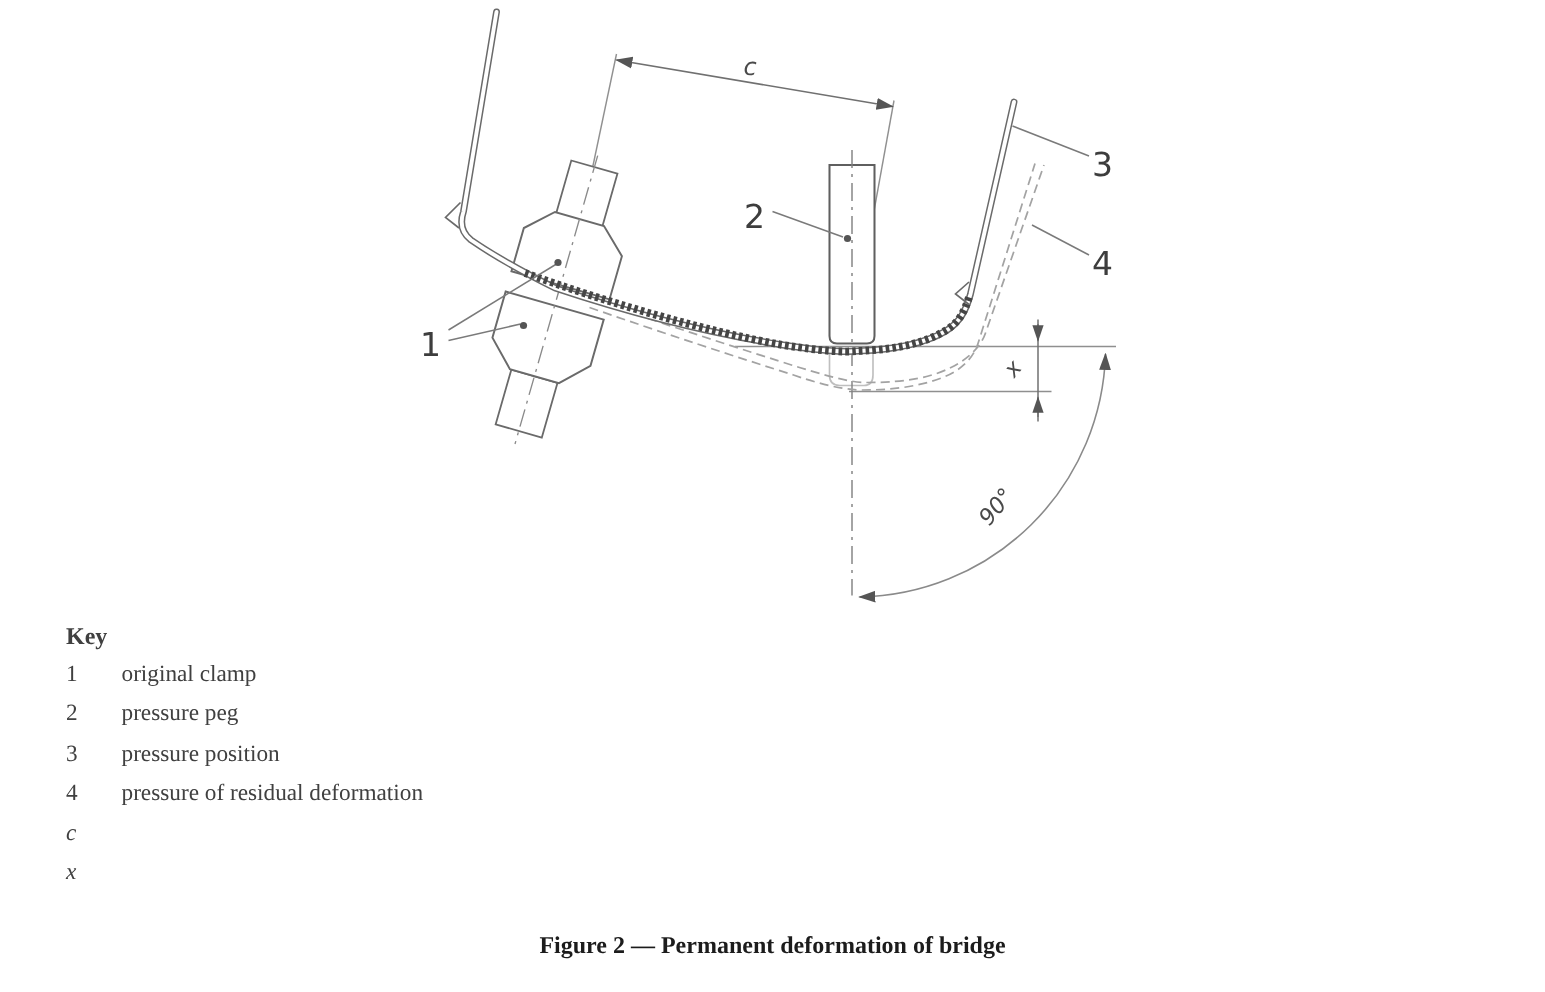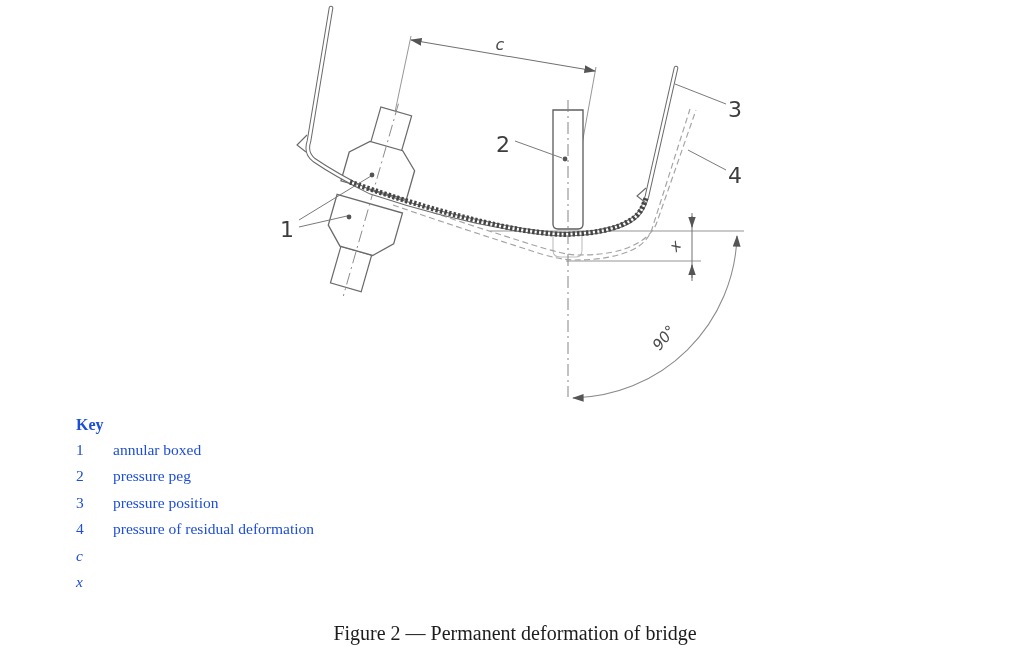--- a/index.html
+++ b/index.html
@@ -15,36 +15,36 @@
   .tlabel{
     font-family:"DejaVu Sans", sans-serif;
     fill:#3d3d3d;
   }
   .tlabel.big{font-size:22px;}
   .tlabel.dim{font-size:16px;font-style:italic;fill:#4a4a4a;}
   .tlabel.dim-sm{font-size:15px;font-style:italic;fill:#4a4a4a;}
 
   
   .key-block{
-    position:absolute;left:76px;top:413px;width:460px;
-    color:#1d4ed8;
+    position:absolute;left:44px;top:413px;width:460px;
+    color:#404040;
   }
   .key-title{
     font-weight:bold;font-size:16px;line-height:24px;
   }
   .key-row{
     font-size:15.5px;line-height:26.4px;display:flex;
   }
   .key-sym{display:inline-block;width:37px;flex:0 0 37px;}
   .key-row.italic-sym .key-sym{font-style:italic;}
 
   
   .caption{
     position:absolute;left:0;top:622px;width:1030px;
-    text-align:center;font-weight:normal;font-size:20px;color:#1c1c1c;
+    text-align:center;font-weight:bold;font-size:16px;color:#1c1c1c;
   }
 </style>
 </head>
 <body>
 
 <div class="stage">
 
   <svg class="drawing" width="1030" height="420" viewBox="0 0 1030 420">
     <defs>
       <marker id="arr" viewBox="0 0 10 10" refX="9.2" refY="5" markerWidth="11" markerHeight="11" orient="auto-start-reverse">
@@ -116,21 +116,21 @@
 
       <path d="M726,170 L688,150" fill="none" stroke="#7a7a7a" stroke-width="1"></path>
       <text class="tlabel big" x="728" y="183">4</text>
     </g>
   </svg>
 
   <div class="key-block">
     <div class="key-title">Key</div>
     <div class="key-row">
       <span class="key-sym">1</span>
-      <span class="key-label">annular boxed</span>
+      <span class="key-label">original clamp</span>
     </div>
     <div class="key-row">
       <span class="key-sym">2</span>
       <span class="key-label">pressure peg</span>
     </div>
     <div class="key-row">
       <span class="key-sym">3</span>
       <span class="key-label">pressure position</span>
     </div>
     <div class="key-row">

